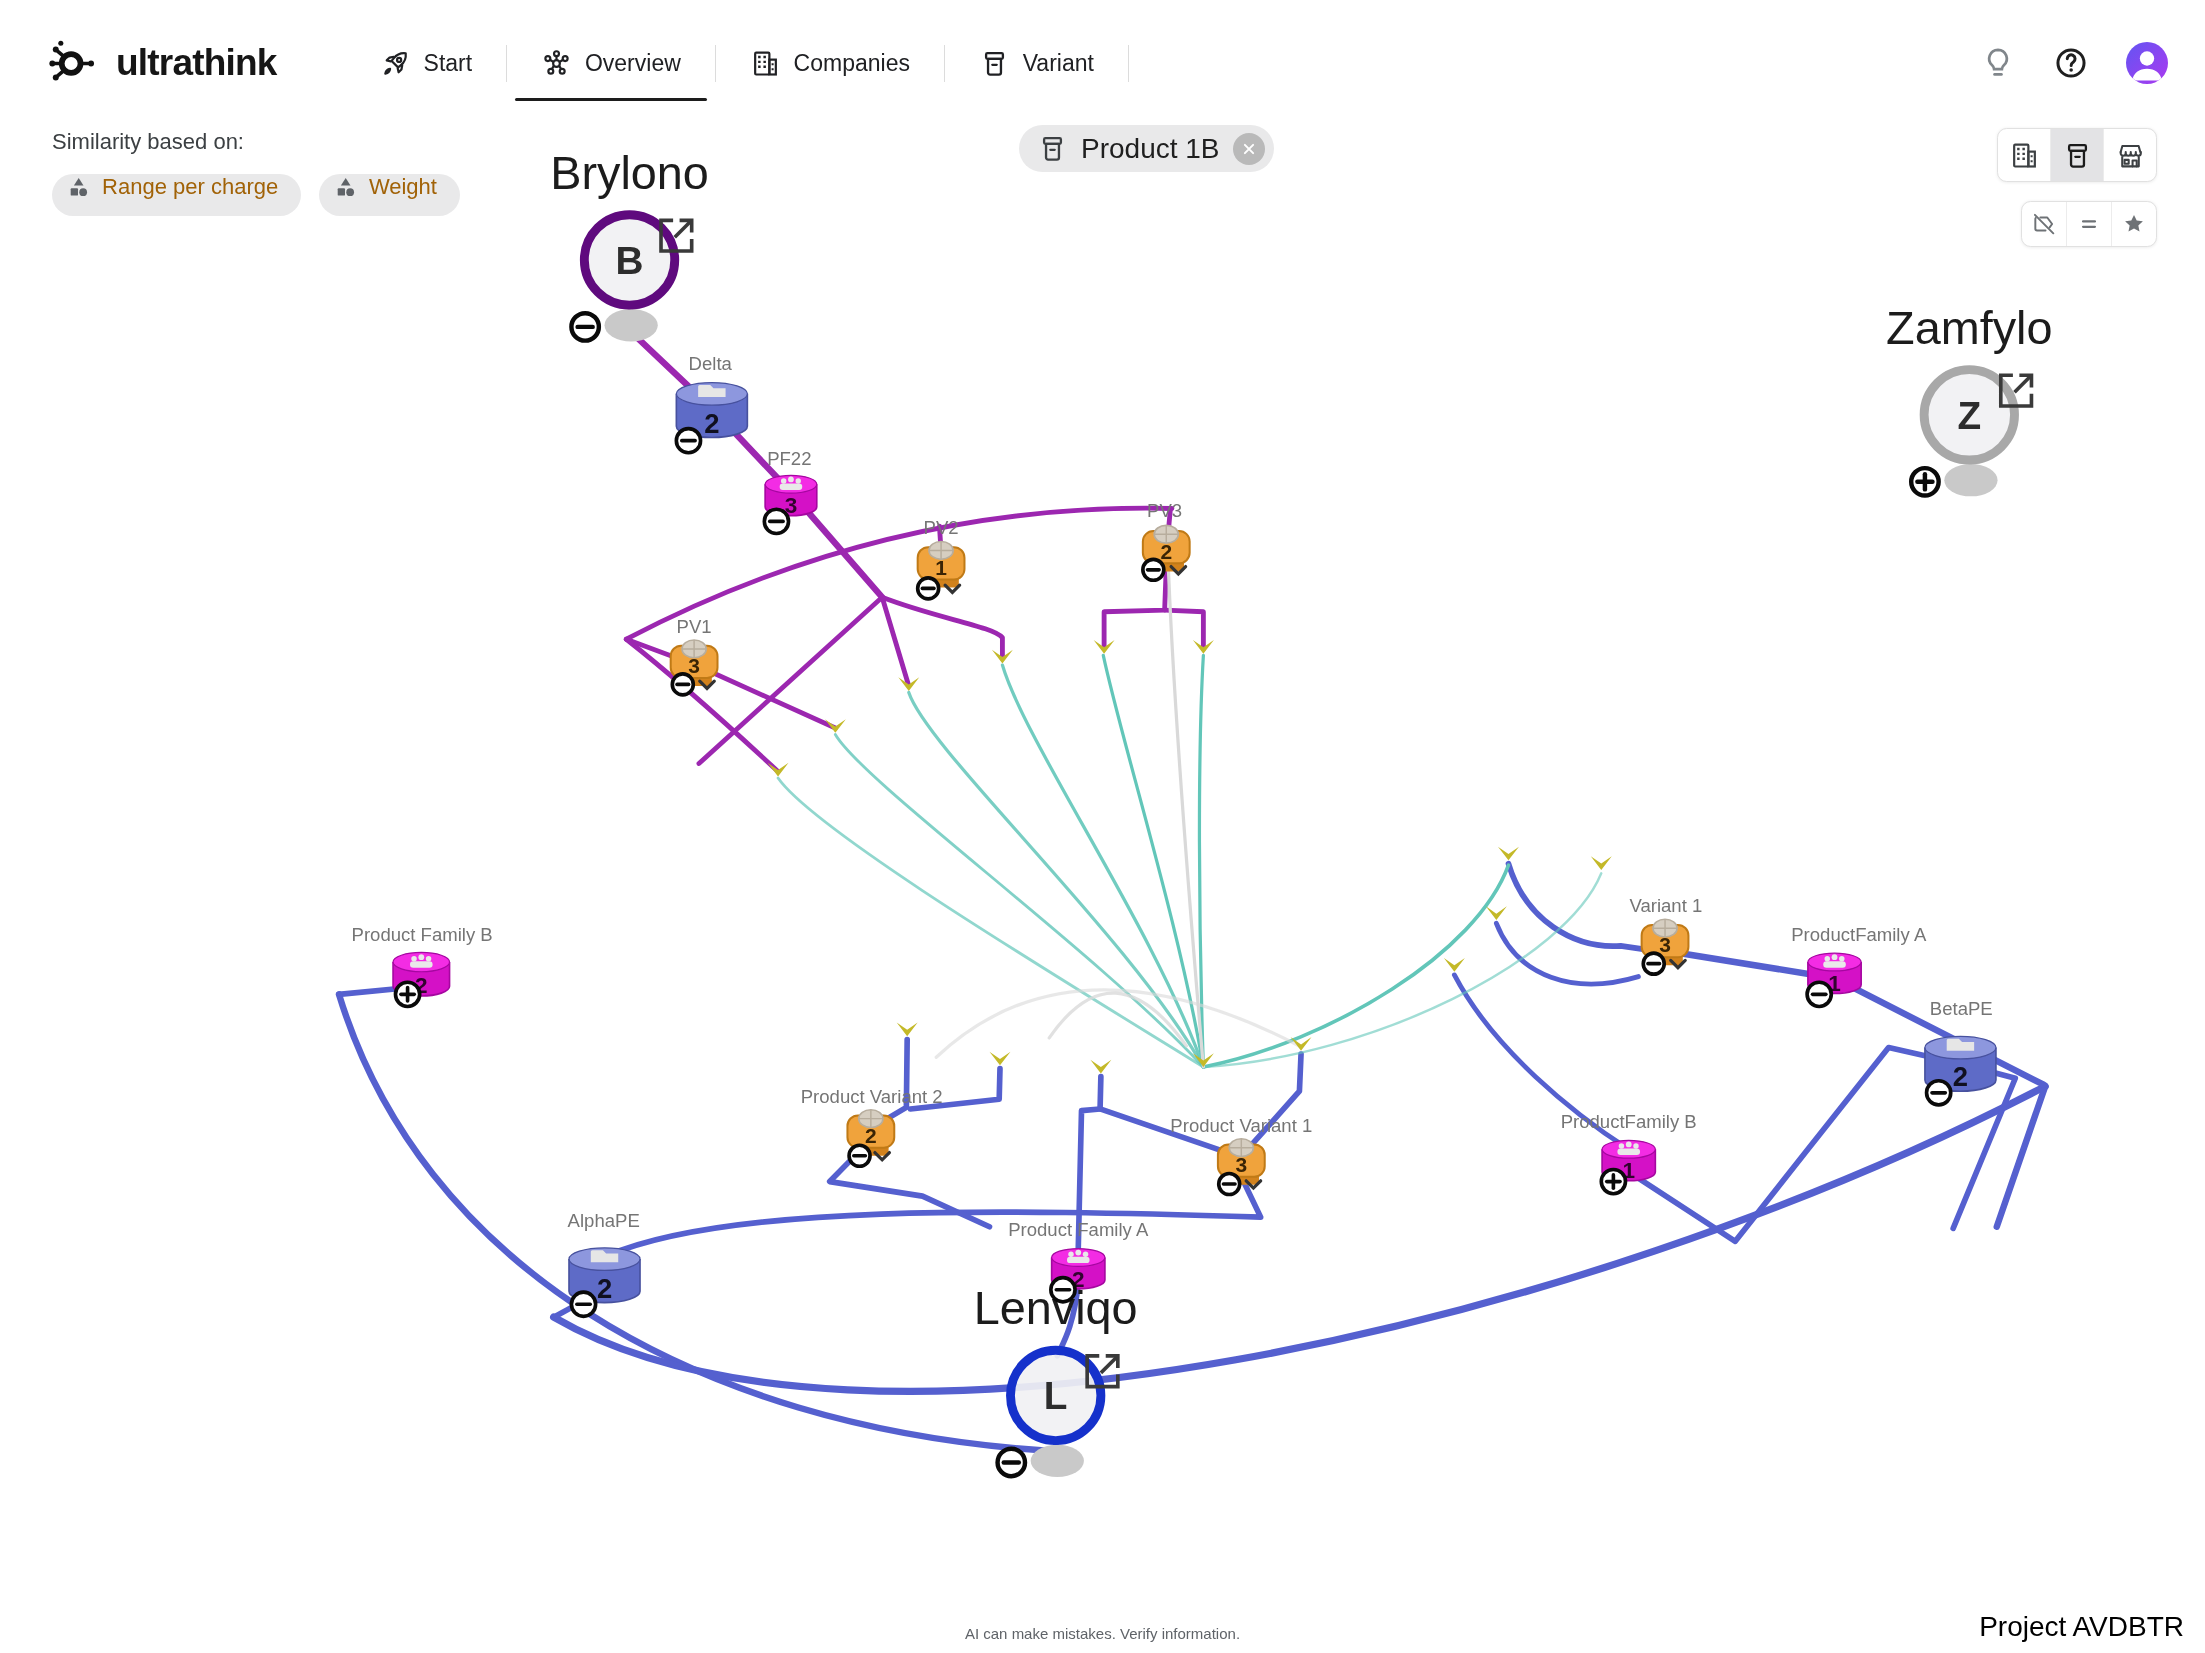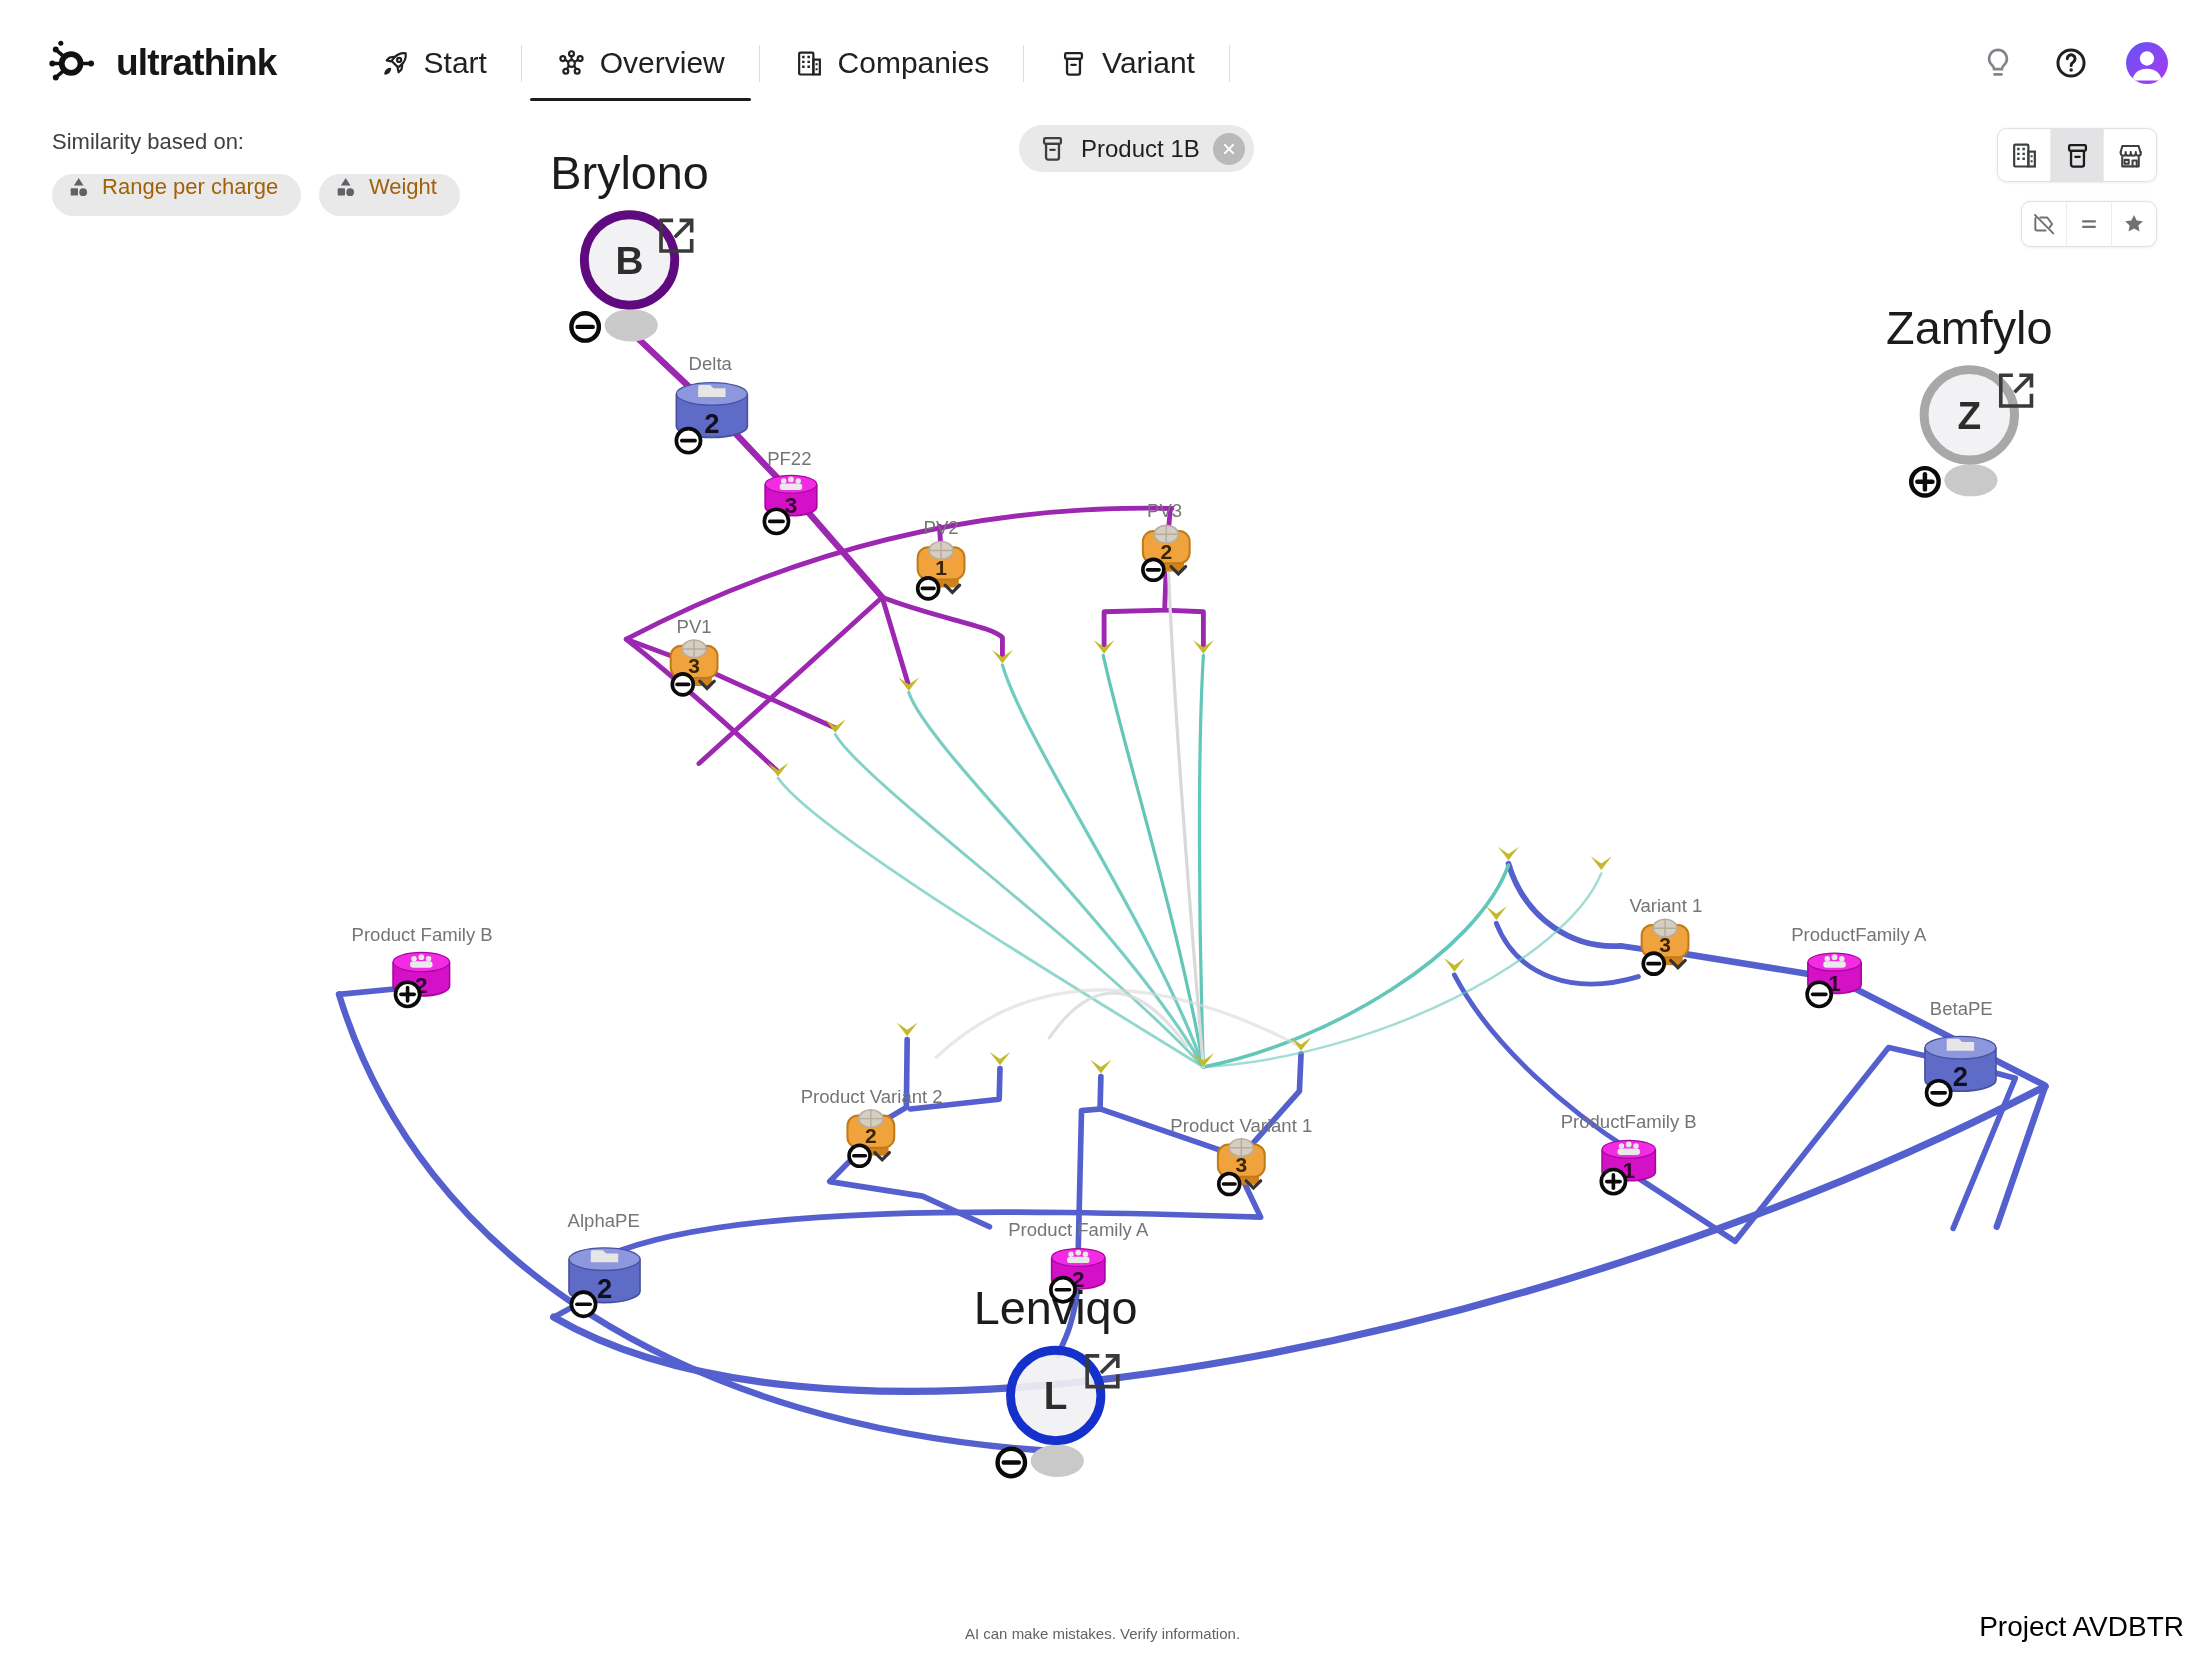--- a/index.html
+++ b/index.html
@@ -8,21 +8,21 @@
     background:#ffffff;font-family:"Liberation Sans",sans-serif;color:#202124;
   }
   
   .header{position:absolute;top:12px;left:0;right:0;height:102px;background:#fff;
     display:flex;align-items:center;z-index:30;}
   .brand{display:flex;align-items:center;gap:16px;margin-left:45px;}
   .brand svg{width:55px;height:55px;}
   .brand-name{font-size:37px;font-weight:700;color:#161616;letter-spacing:-0.8px;}
   .nav{display:flex;align-items:center;height:100%;margin-left:69px;}
   .nav-item{display:flex;align-items:center;gap:13px;padding:0 34px;height:100%;
-    font-size:30px;color:#202124;position:relative;cursor:pointer;}
+    font-size:23px;color:#202124;position:relative;cursor:pointer;}
   .nav-item svg{width:31px;height:31px;color:#202124;}
   .nav-item.active::after{content:"";position:absolute;left:8px;right:8px;bottom:13px;
     height:3.2px;background:#1d1d1d;border-radius:1.6px;}
   .nav-sep{width:0.8px;height:37px;background:#dcdcdc;}
   .header-right{margin-left:auto;display:flex;align-items:center;gap:37px;margin-right:37px;}
   .icon-btn{display:flex;align-items:center;justify-content:center;cursor:pointer;}
   .icon-btn svg{width:36px;height:36px;}
   .bulb{color:#80868b;}
   .help{color:#1f1f1f;}
   .avatar{width:42px;height:42px;border-radius:50%;overflow:hidden;
@@ -30,21 +30,21 @@
   .avatar svg{position:absolute;inset:0;width:100%;height:100%;}
   
   .similarity{position:absolute;top:129px;left:52px;z-index:25;}
   .similarity-label{font-size:22px;color:#3c4043;}
   .chip-row{display:flex;gap:18px;margin-top:19.4px;}
   .chip{display:flex;align-items:flex-start;gap:9.7px;background:#e9e9ea;border-radius:22.6px;
     height:42px;padding:0 22.6px 0 13px;font-size:22px;color:#a16207;cursor:pointer;}
   .chip svg{width:27.4px;height:27.4px;color:#5f6368;}
   .filter-chip{position:absolute;top:125px;left:1019px;height:47px;background:#e9e9ea;
     border-radius:23.4px;display:flex;align-items:center;gap:13px;padding:0 9.7px 0 18px;
-    font-size:24px;color:#1f1f1f;z-index:25;}
+    font-size:28px;color:#1f1f1f;z-index:25;}
   .filter-chip .pic{width:31px;height:31px;color:#3c4043;}
   .chip-close{width:32px;height:32px;border-radius:50%;background:#b9b9b9;display:flex;
     align-items:center;justify-content:center;cursor:pointer;}
   .chip-close svg{width:18px;height:18px;}
   .view-groups{position:absolute;top:128px;right:48px;z-index:25;display:flex;
     flex-direction:column;align-items:flex-end;gap:19.4px;}
   .seg-group{display:flex;background:#fff;border:0.8px solid #e1e1e1;border-radius:9.7px;
     overflow:hidden;box-shadow:0 0.8px 3.2px rgba(0,0,0,.07);}
   .seg{width:52px;height:52px;display:flex;align-items:center;justify-content:center;
     border-left:0.8px solid #ececec;cursor:pointer;color:#3c4043;}

